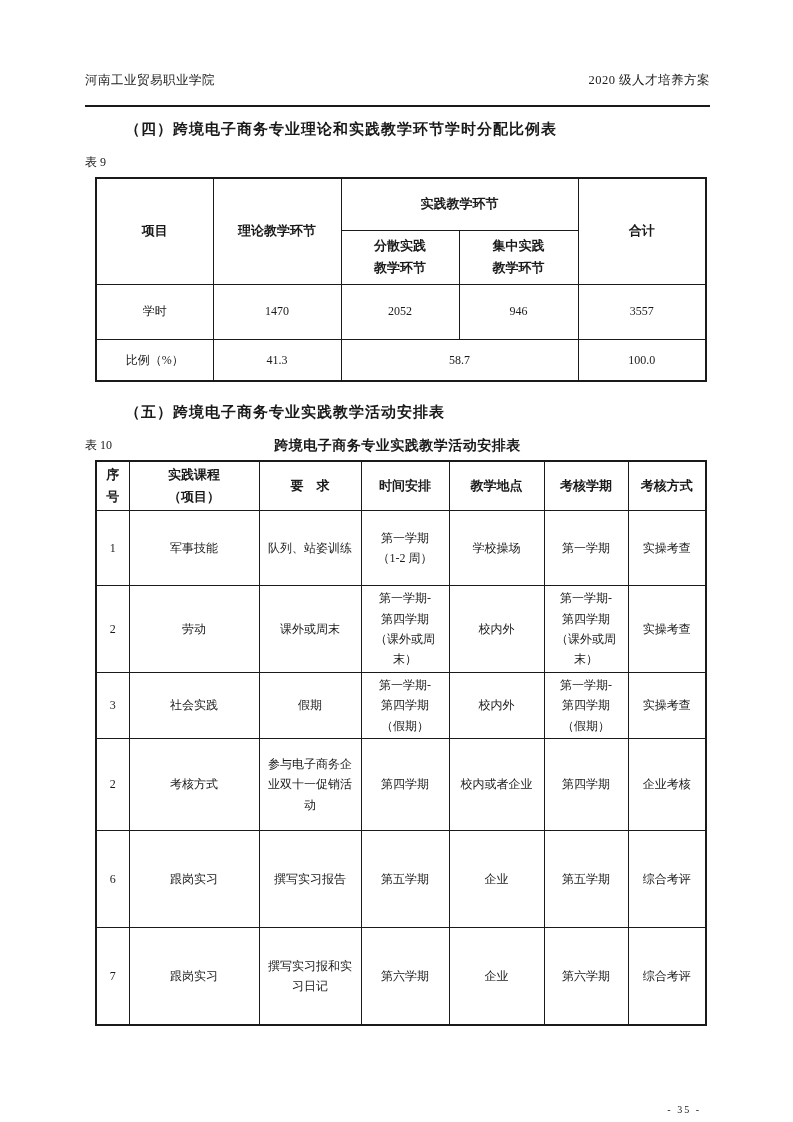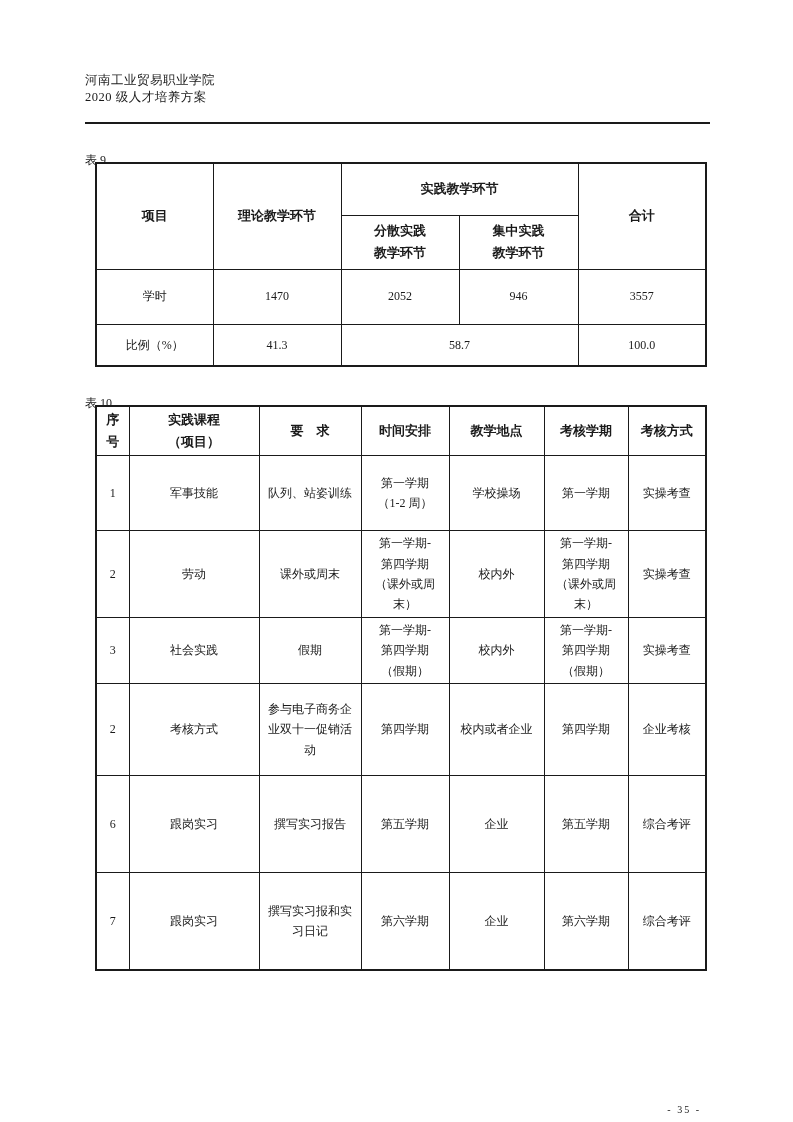--- a/index.html
+++ b/index.html
@@ -10,41 +10,41 @@
     color: #1a1a1a;
     position: relative;
     overflow: hidden;
   }
   .page { position: relative; width: 793px; height: 1122px; background:#fff; }
 
   
   .doc-header {
     margin: 72px 83px 16px 85px;
     display: flex; justify-content: space-between; align-items: baseline;
-    font-size: 12.5px; letter-spacing: 0.5px; flex-direction: column;
+    font-size: 12.5px; letter-spacing: 0.5px;
   }
   .header-rule {
     margin: 4px 83px 0 85px;
     border-top: 2px solid #1a1a1a;
     height: 0;
   }
 
   .content { margin: 0 83px 0 85px; width: 625px; }
 
   .section-heading {
     margin-top: 13px;
     padding-left: 40px;
     font-size: 15px;
     font-weight: bold;
     letter-spacing: 1px;
     font-family: "Liberation Serif", "DejaVu Serif", serif;
   }
 
   .caption-row { position: relative; text-align: center; margin-top: 14px; height: 18px; }
-  .table-label { position: absolute; left: 0; top: 14px; font-size: 12px; }
+  .table-label { position: absolute; left: 0; top: 1px; font-size: 12px; }
   .table-title { font-size: 14px; font-weight: bold; letter-spacing: 0.5px; }
 
   table {
     border-collapse: collapse;
     table-layout: fixed;
     margin-left: 10px;
     width: 610px;
     margin-top: 6px;
     border: 2px solid #1a1a1a;
   }
@@ -90,20 +90,21 @@
 <div class="page">
 
   <div class="doc-header">
     <span>河南工业贸易职业学院</span>
     <span>2020 级人才培养方案</span>
   </div>
   <div class="header-rule"></div>
 
   <div class="content">
 
+    <div class="section-heading">（四）跨境电子商务专业理论和实践教学环节学时分配比例表</div>
 
     <div class="caption-row">
       <span class="table-label">表 9</span>
     </div>
 
     <table class="t9">
       <colgroup>
         <col style="width:117px">
           <col style="width:128px">
           <col style="width:118px">
@@ -132,23 +133,25 @@
       </tr>
       <tr>
         <td>比例（%）</td>
         <td>41.3</td>
         <td colspan="2">58.7</td>
         <td>100.0</td>
       </tr>
     </tbody>
       </table>
 
+    <div class="section-heading gap5">（五）跨境电子商务专业实践教学活动安排表</div>
 
     <div class="caption-row">
       <span class="table-label">表 10</span>
+      <span class="table-title">跨境电子商务专业实践教学活动安排表</span>
     </div>
 
     <table class="t10">
       <colgroup>
         <col style="width:33px">
           <col style="width:130px">
           <col style="width:102px">
           <col style="width:88px">
           <col style="width:95px">
           <col style="width:84px">

